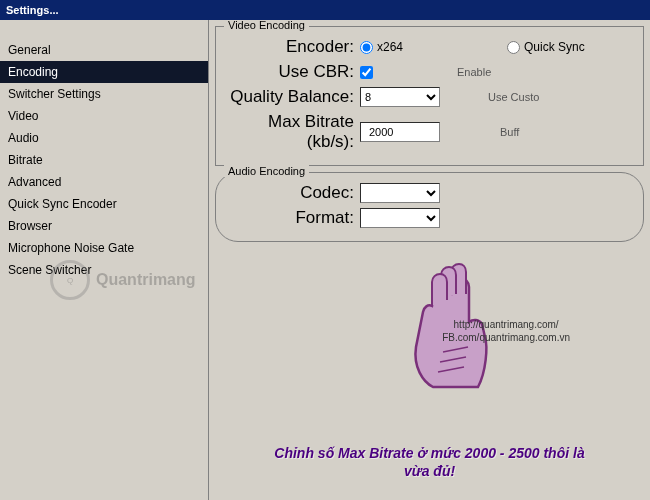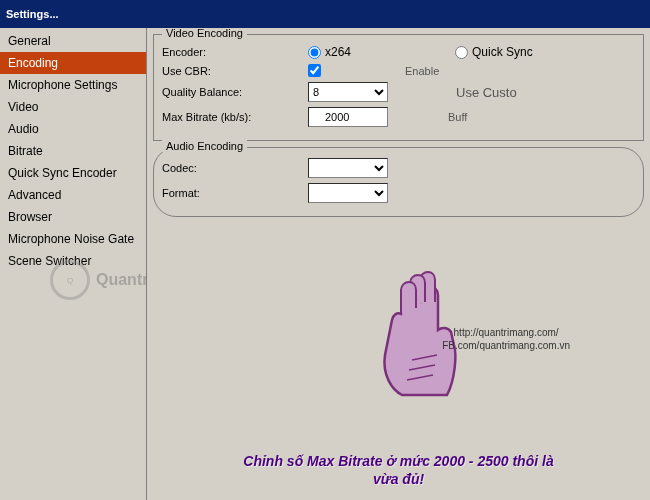--- a/index.html
+++ b/index.html
@@ -12,47 +12,47 @@
       background: #d4d0c8;
     }
 
     
     .title-bar {
       background: #0a246a;
       color: white;
       padding: 3px 6px;
       font-size: 11px;
       font-weight: bold;
-      height: 28px;
+      height: 20px;
       display: flex;
       align-items: center;
     }
 
     .main-container {
       display: flex;
       height: 480px;
     }
 
     
     .sidebar {
-      width: 147px;
+      width: 209px;
       background: #d4d0c8;
       border-right: 1px solid #808080;
-      padding-top: 2px;
+      padding-top: 19px;
     }
 
     .sidebar-item {
       padding: 4px 8px;
       cursor: pointer;
       color: #000;
       white-space: nowrap;
     }
 
     .sidebar-item.active {
-      background: #c2410c;
+      background: #0f172a;
       color: white;
     }
 
     
     .content {
       flex: 1;
       background: #d4d0c8;
       padding: 6px;
       position: relative;
       overflow: hidden;
@@ -77,24 +77,25 @@
     }
 
     .form-row {
       display: flex;
       align-items: center;
       margin-bottom: 5px;
       margin-top: 4px;
     }
 
     .form-label {
+      text-align: right;
       width: 130px;
-      margin-right: 16px;
+      margin-right: 6px;
       color: #000;
-      font-size: 11px;
+      font-size: 17px;
     }
 
     .radio-group {
       display: flex;
       align-items: center;
       gap: 24px;
       flex: 1;
     }
 
     .radio-option {
@@ -118,21 +119,21 @@
       background: white;
       border: 1px inset #808080;
     }
 
     input[type="text"] {
       width: 80px;
       height: 20px;
       font-size: 11px;
       background: white;
       border: 1px inset #808080;
-      padding: 1px 16px;
+      padding: 1px 8px;
     }
 
     
     .watermark {
       position: absolute;
       bottom: 200px;
       left: 50px;
       opacity: 0.35;
       display: flex;
       align-items: center;
@@ -207,36 +208,36 @@
 <div class="main-container">
 
   <div class="sidebar">
     <div class="sidebar-item">
       <span>General</span>
     </div>
     <div class="sidebar-item active">
       <span>Encoding</span>
     </div>
     <div class="sidebar-item">
-      <span>Microphone Settings</span>
+      <span>Switcher Settings</span>
     </div>
     <div class="sidebar-item">
       <span>Video</span>
     </div>
     <div class="sidebar-item">
       <span>Audio</span>
     </div>
     <div class="sidebar-item">
       <span>Bitrate</span>
     </div>
     <div class="sidebar-item">
+      <span>Advanced</span>
+    </div>
+    <div class="sidebar-item">
       <span>Quick Sync Encoder</span>
-    </div>
-    <div class="sidebar-item">
-      <span>Advanced</span>
     </div>
     <div class="sidebar-item">
       <span>Browser</span>
     </div>
     <div class="sidebar-item">
       <span>Microphone Noise Gate</span>
     </div>
     <div class="sidebar-item">
       <span>Scene Switcher</span>
     </div>
@@ -272,21 +273,21 @@
         <span class="form-label">Use CBR:</span>
         <input type="checkbox" checked="" style="">
         <span style="margin-left:84px; font-size:11px; color:#555;">Enable</span>
       </div>
 
       <div class="form-row">
         <span class="form-label">Quality Balance:</span>
         <select>
           <option>8</option>
         </select>
-        <span style="margin-left:68px; font-size:13px; color:#555;">Use Custo</span>
+        <span style="margin-left:48px; font-size:11px; color:#555;">Use Custo</span>
       </div>
 
       <div class="form-row">
         <span class="form-label">Max Bitrate (kb/s):</span>
         <input type="text" value="2000" style="">
         <span style="margin-left:60px; font-size:11px; color:#555;">Buff</span>
       </div>
     </div>
 
     <div class="group-box" style="margin-top: 4px; border-radius: 23px;">

